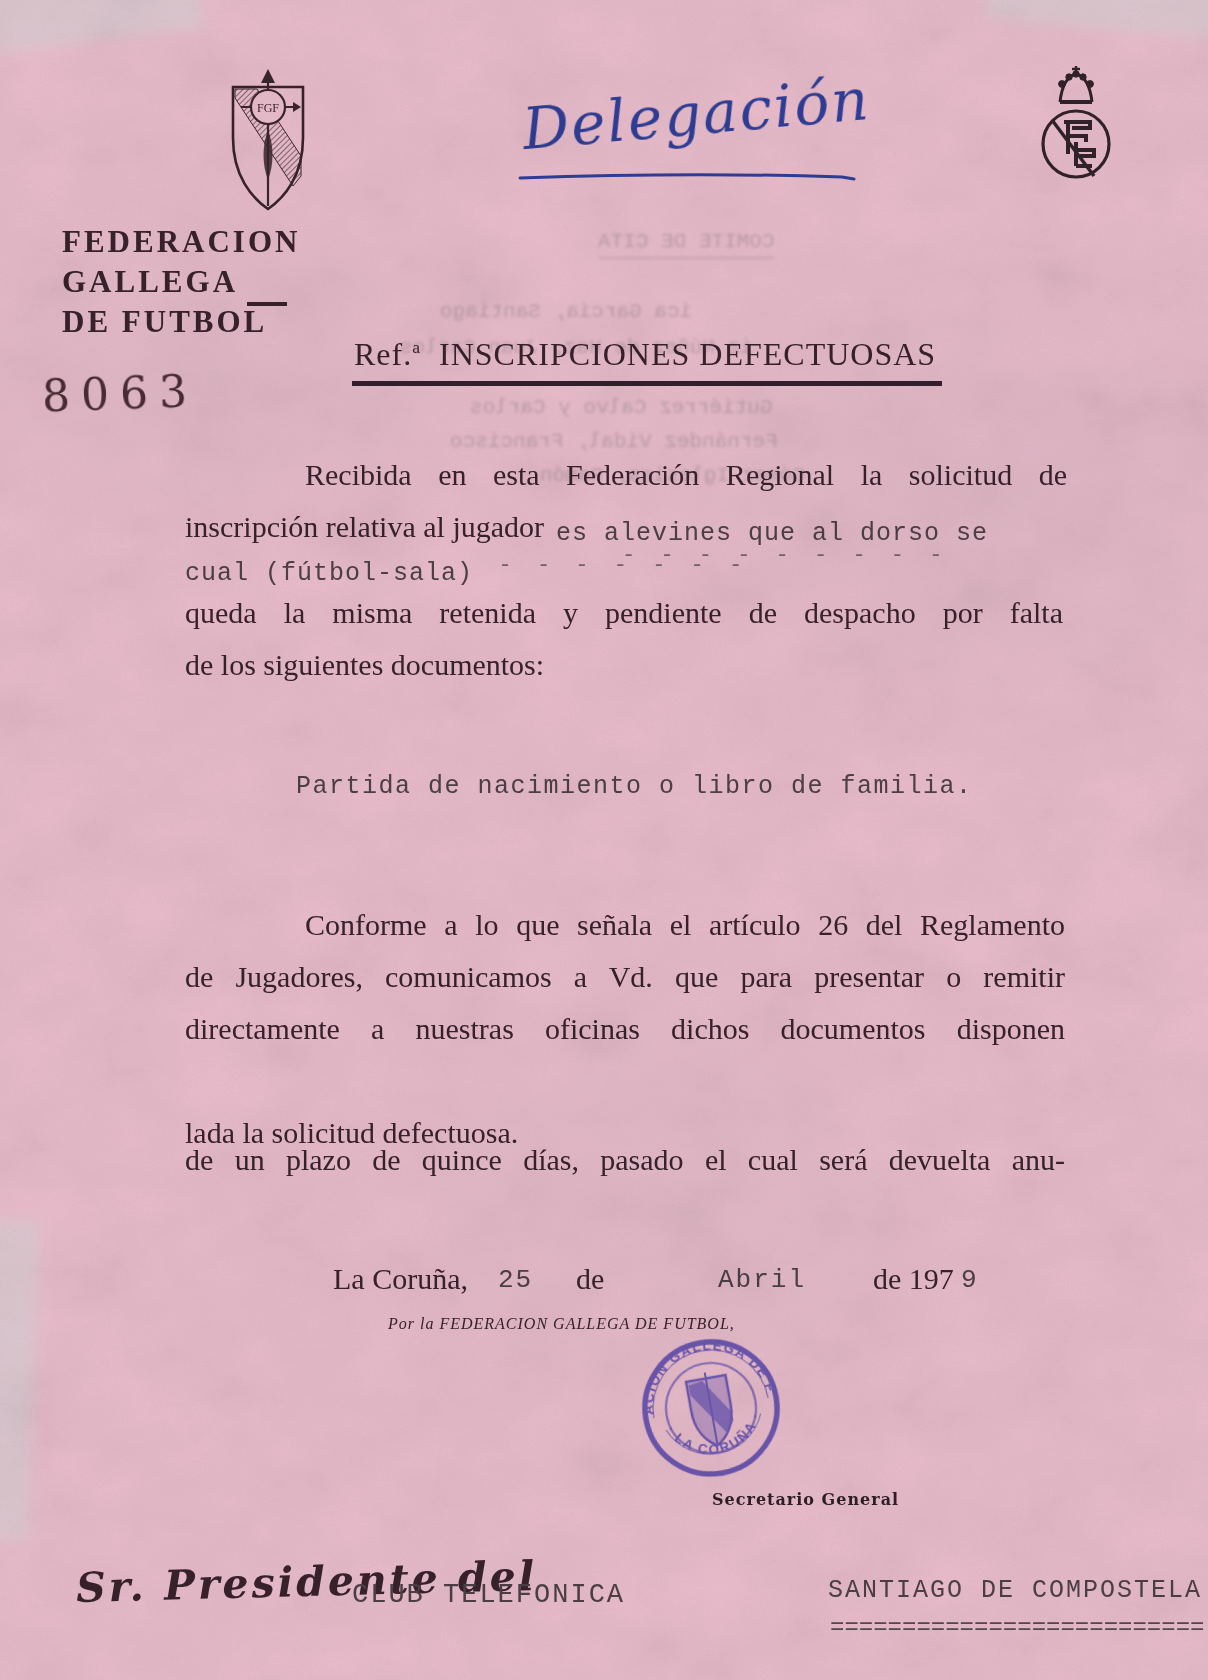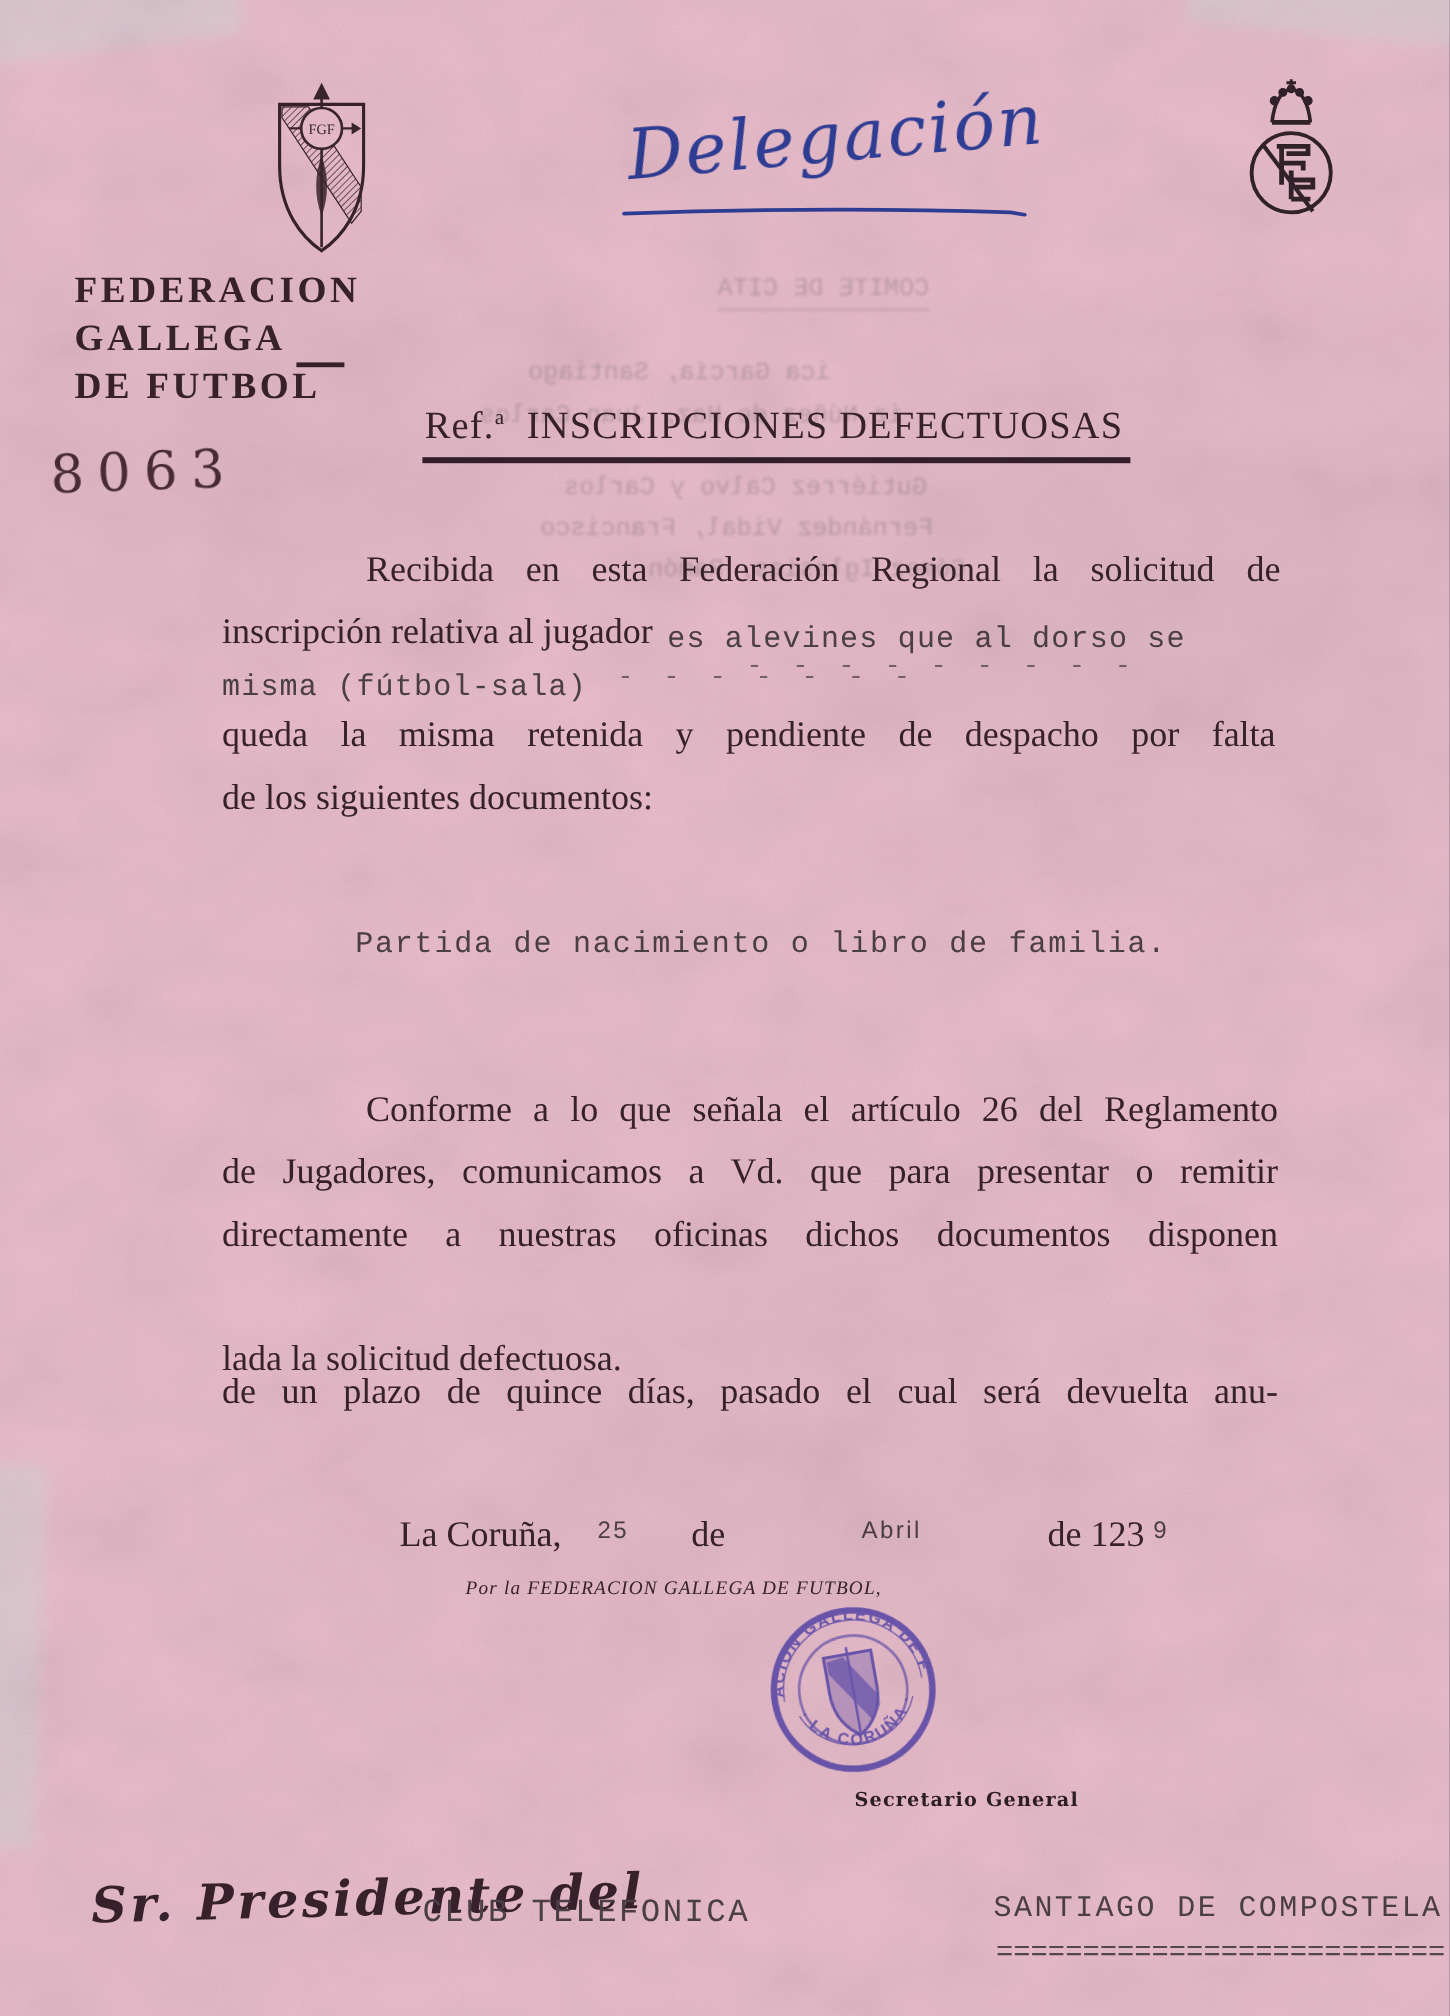--- a/index.html
+++ b/index.html
@@ -63,22 +63,22 @@
 
   
   .dateline{left:305px;top:1262px;width:700px;height:40px;font-size:30px;}
   .dateline span{position:absolute;top:0;margin-left:28px;}
   .dl-place{left:0;}
   .dl-day{left:165px;}
   .dl-de1{left:243px;}
   .dl-month{left:385px;}
   .dl-yearp{left:540px;}
   .dl-years{left:628px;}
-  .dl-mono{font-family:Liberation Sans, sans-serif;
-           font-size:20px;color:#4d4047;top:3px !important;letter-spacing:2px;}
+  .dl-mono{font-family:Liberation Mono, monospace;
+           font-size:26px;color:#4d4047;top:3px !important;letter-spacing:2px;}
 
   .por-la{left:388px;top:1315px;font-style:italic;font-size:16px;letter-spacing:1px;}
 
   .stamp{left:629px;top:1326px;width:164px;height:164px;
          transform:rotate(-10deg);opacity:.88;filter:blur(.35px);}
   .secretary{left:712px;top:1474px;font-family:"DejaVu Serif",serif;
              font-weight:700;font-size:16px;letter-spacing:1px;color:#2e1e26;margin-top:16px;}
 
   
   .addressee-script{left:76px;top:1558px;font-family:"DejaVu Serif",serif;
@@ -160,41 +160,41 @@
     <span>Ref.</span><sup>a</sup>&nbsp;
     <span>INSCRIPCIONES DEFECTUOSAS</span>
   </div>
 
   <div class="abs bline just" style="left:305px;top:458px;width:762px;">Recibida en esta Federación Regional la solicitud de</div>
   <div class="abs bline" style="left:185px;top:510px;">
     <span>inscripción relativa al jugador</span><span class="typed typed-insert" style="margin-left:12px;">es alevines que al dorso se</span>
   </div>
   <div class="abs dashrow" style="left:622px;top:543px;">- - - - - - - - -</div>
   <div class="abs bline" style="left:185px;top:550px;">
-    <span class="typed typed-insert">misma (fútbol-sala)</span>
+    <span class="typed typed-insert">cual (fútbol-sala)</span>
     <span class="dashrow" style="margin-left:18px;position:relative;top:-6px;">- - - - - - -</span>
   </div>
   <div class="abs bline just" style="left:185px;top:596px;width:878px;">queda la misma retenida y pendiente de despacho por falta</div>
   <div class="abs bline" style="left:185px;top:648px;">de los siguientes documentos:</div>
 
   <div class="abs typed doc-line" style="left:296px;top:772px;">Partida de nacimiento o libro de familia.</div>
 
   <div class="abs bline just" style="left:305px;top:908px;width:760px;">Conforme a lo que señala el artículo 26 del Reglamento</div>
   <div class="abs bline just" style="left:185px;top:960px;width:880px;">de Jugadores, comunicamos a Vd. que para presentar o remitir</div>
   <div class="abs bline just" style="left:185px;top:1012px;width:880px;">directamente a nuestras oficinas dichos documentos disponen</div>
   <div class="abs bline just" style="left:185px;top:1128px;width:880px;margin-top:15px;">de un plazo de quince días, pasado el cual será devuelta anu-</div>
   <div class="abs bline" style="left:185px;top:1116px;">lada la solicitud defectuosa.</div>
 
 
   <div class="abs dateline">
     <span class="dl-place">La Coruña,</span>
     <span class="dl-day dl-mono">25</span>
     <span class="dl-de1">de</span>
     <span class="dl-month dl-mono">Abril</span>
-    <span class="dl-yearp">de 123</span>
+    <span class="dl-yearp">de 197</span>
     <span class="dl-years dl-mono">9</span>
   </div>
 
   <div class="abs por-la">Por la FEDERACION GALLEGA DE FUTBOL,</div>
 
   <svg class="abs stamp" viewBox="0 0 164 164">
     <g fill="none" stroke="#5b49ab">
       <circle cx="82" cy="82" r="66" stroke-width="5.5"></circle>
       <circle cx="82" cy="82" r="45" stroke-width="2.2" opacity=".75"></circle>
       <path id="stampTop" d="M24,82 A58,58 0 1 1 140,82"></path>

